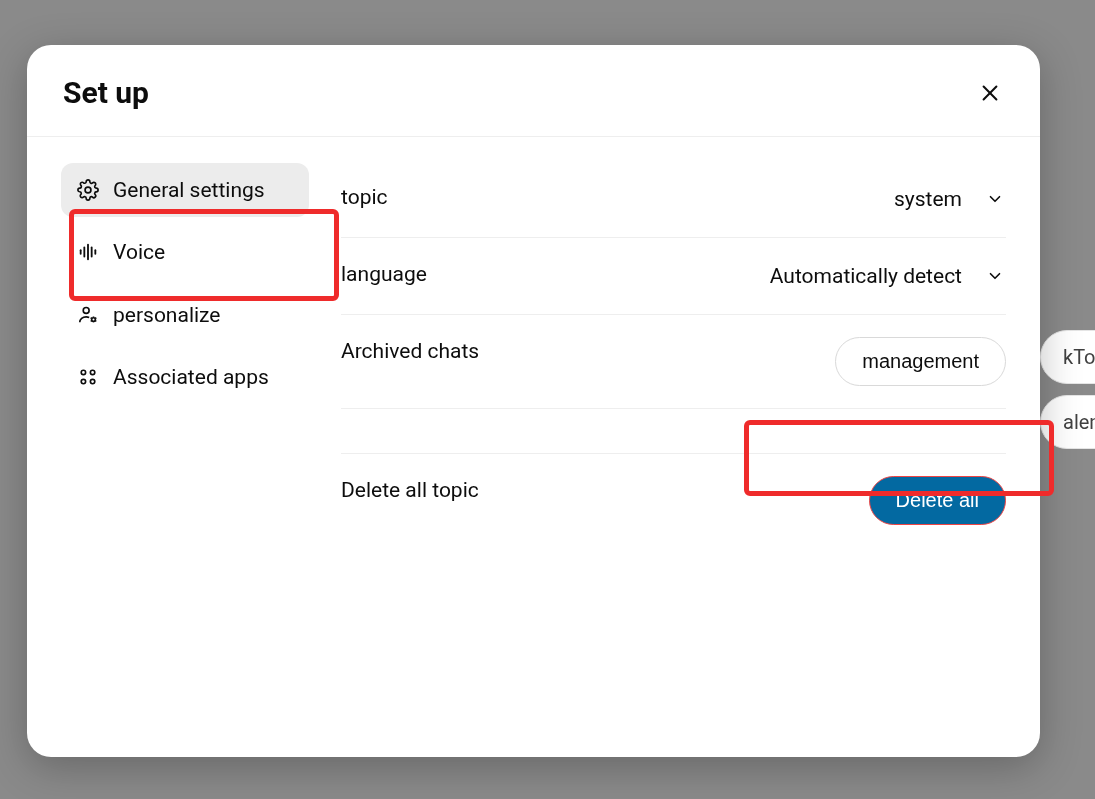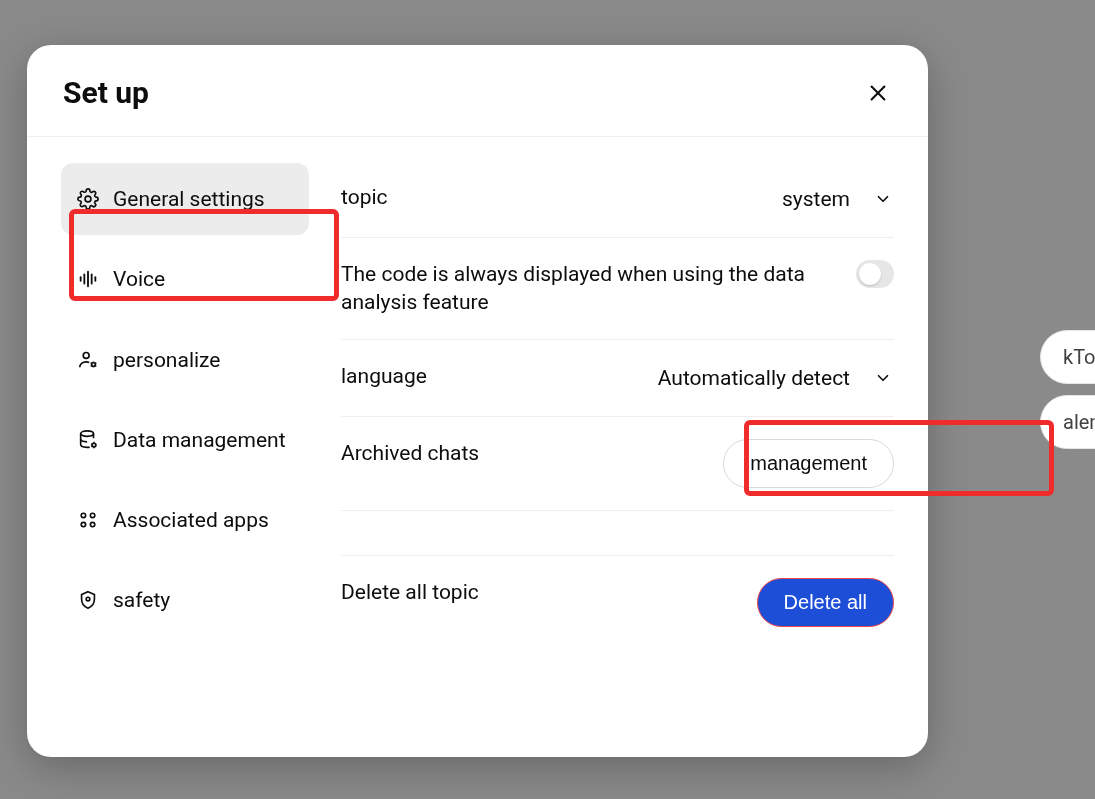--- a/index.html
+++ b/index.html
@@ -27,21 +27,21 @@
   .overlay {
     position: absolute;
     inset: 0;
     background: rgba(120,120,120,0.0);
   }
 
   .modal {
     position: absolute;
     left: 27px;
     top: 45px;
-    width: 901px;
+    width: 1013px;
     height: 712px;
     background: #ffffff;
     border-radius: 24px;
     box-shadow: 0 10px 40px rgba(0,0,0,0.25);
     display: flex;
     flex-direction: column;
   }
 
   .modal-header {
     padding: 30px 36px 26px 36px;
@@ -73,21 +73,21 @@
     width: 300px;
     padding: 8px 18px 0 34px;
     display: flex;
     flex-direction: column;
     gap: 8px;
   }
   .side-item {
     display: flex;
     align-items: center;
     gap: 14px;
-    padding: 23px 16px;
+    padding: 14px 16px;
     border-radius: 12px;
     font-size: 21px;
     color: #0d0d0d;
     cursor: pointer;
     line-height: 1.25;
   }
   .side-item.active {
     background: #ececec;
   }
   .side-item .icon {
@@ -146,21 +146,21 @@
   .pill-btn {
     border: 1px solid #d9d9d9;
     background: #fff;
     border-radius: 999px;
     padding: 12px 26px;
     font-size: 20px;
     color: #0d0d0d;
     cursor: pointer;
   }
   .pill-btn.danger {
-    background: #1d4ed8;
+    background: #0369a1;
     border-color: #ef4444;
     color: #fff;
     font-weight: 500;
   }
 
   
   .highlight {
     position: absolute;
     border: 5px solid #ef2b2b;
     border-radius: 6px;
@@ -223,77 +223,49 @@
           <svg width="22" height="22" viewBox="0 0 24 24" fill="none" stroke="currentColor" stroke-width="1.8">
               <circle cx="10" cy="7" r="3.2"></circle>
               <path d="M3 20c0-3.3 3.1-6 7-6 1.2 0 2.3.25 3.3.7"></path>
               <circle cx="18" cy="17" r="2"></circle>
               <path d="M18 13.5v1.2M18 18.8v1.2M14.9 15l1 .6M20.1 18.4l1 .6M14.9 19l1-.6M20.1 15.6l1-.6"></path>
             </svg>
         </span>
         <span>personalize</span>
       </div>
 
-      <div class="side-item">
-        <span class="icon">
-          <svg width="22" height="22" viewBox="0 0 24 24" fill="none" stroke="currentColor" stroke-width="1.8">
-              <ellipse cx="11" cy="5" rx="7" ry="3"></ellipse>
-              <path d="M4 5v6c0 1.66 3.13 3 7 3"></path>
-              <path d="M4 11v6c0 1.66 3.13 3 7 3 1 0 1.95-.08 2.82-.23"></path>
-              <path d="M18 5v5"></path>
-              <circle cx="18.5" cy="17.5" r="2"></circle>
-              <path d="M18.5 14v1M18.5 20v1M15.5 16l.9.5M20.1 18.5l.9.5M15.5 19l.9-.5M20.1 16.5l.9-.5"></path>
-            </svg>
-        </span>
-        <span>Data management</span>
-      </div>
 
 
       <div class="side-item">
         <span class="icon">
           <svg width="22" height="22" viewBox="0 0 24 24" fill="none" stroke="currentColor" stroke-width="1.8">
               <circle cx="7" cy="7" r="2.4"></circle>
               <circle cx="17" cy="7" r="2.4"></circle>
               <circle cx="7" cy="17" r="2.4"></circle>
               <circle cx="17" cy="17" r="2.4"></circle>
             </svg>
         </span>
         <span>Associated apps</span>
       </div>
 
-      <div class="side-item">
-        <span class="icon">
-          <svg width="22" height="22" viewBox="0 0 24 24" fill="none" stroke="currentColor" stroke-width="1.8">
-              <path d="M12 3l7 3v5c0 4.5-3 8.5-7 10-4-1.5-7-5.5-7-10V6l7-3z"></path>
-              <circle cx="12" cy="11" r="2"></circle>
-            </svg>
-        </span>
-        <span>safety</span>
-      </div>
 
     </div>
 
     <div class="content">
 
       <div class="row">
         <div class="row-label">topic</div>
         <div class="select">
           <span>system</span>
           <svg class="chev" viewBox="0 0 24 24" fill="none" stroke="currentColor" stroke-width="2.2" stroke-linecap="round" stroke-linejoin="round">
               <polyline points="6 9 12 15 18 9"></polyline>
             </svg>
         </div>
       </div>
 
-      <div class="row">
-        <div class="row-label">The code is always displayed when using the data analysis feature</div>
-        <div class="toggle">
-          <div class="knob"></div>
-        </div>
-      </div>
 
       <div class="row">
         <div class="row-label">language</div>
         <div class="select">
           <span>Automatically detect</span>
           <svg class="chev" viewBox="0 0 24 24" fill="none" stroke="currentColor" stroke-width="2.2" stroke-linecap="round" stroke-linejoin="round">
               <polyline points="6 9 12 15 18 9"></polyline>
             </svg>
         </div>
       </div>

